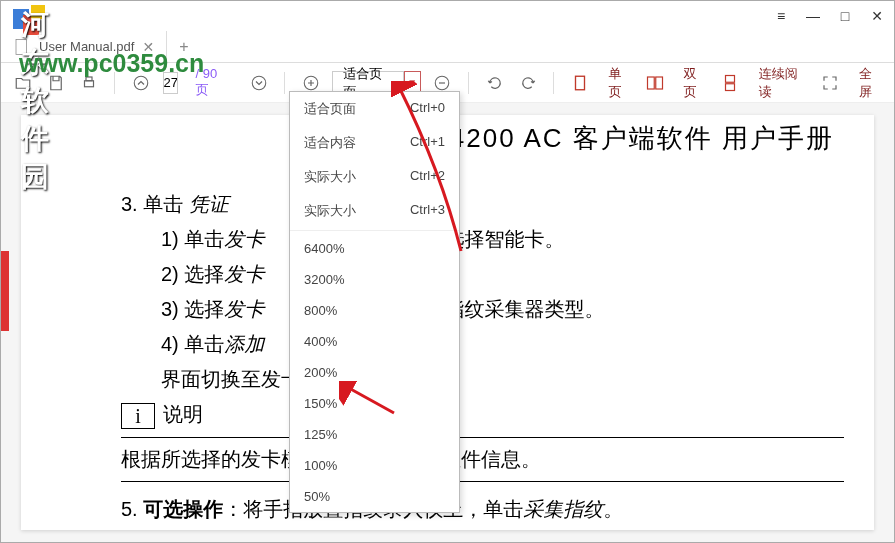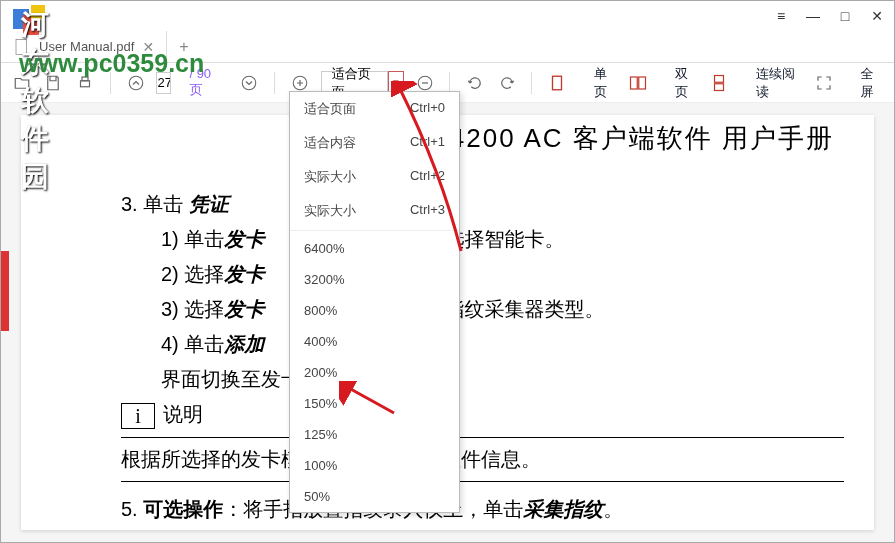--- a/index.html
+++ b/index.html
@@ -11,28 +11,28 @@
 .tab.add{padding:0 12px;font-size:16px;color:#888;border:none}
 .close-x{font-size:14px;color:#888}
 .toolbar{height:40px;display:flex;align-items:center;padding:0 10px;gap:10px;border-bottom:1px solid #eee}
 .tbtn{width:24px;height:24px;display:flex;align-items:center;justify-content:center;color:#666}
 .vdiv{width:1px;height:22px;background:#ddd;margin:0 4px}
 .pageinput{width:15px;height:22px;border:1px solid #ccc;text-align:center;font-size:13px}
 .pagecount{font-size:13px;color:#8b5cf6;margin:0 8px}
 .zoomselect{display:flex;align-items:center;height:24px}
 .zoomselect .zlabel{border:1px solid #ccc;height:100%;padding:0 10px;display:flex;align-items:center;font-size:13px;min-width:62px}
 .zoomselect .zbtn{border:1px solid #c85a5a;background:#fff;color:#c85a5a;width:18px;height:100%;display:flex;align-items:center;justify-content:center;font-size:10px}
-.toolbarlabel{font-size:13px;color:#0f172a;margin-left:16px}
+.toolbarlabel{font-size:13px;color:#7f1d1d;margin-left:7px}
 .ico{width:18px;height:18px}
 .icored{color:#c0392b}
 .viewport{position:relative;height:calc(100% - 102px);background:#f5f5f5;padding:12px 20px;overflow:hidden}
 .page{background:#fff;width:100%;height:100%;box-shadow:0 1px 4px rgba(0,0,0,.15);padding:10px 30px 0 100px;font-size:20px;color:#000;position:relative}
 .doc-title{position:absolute;top:6px;right:40px;font-size:26px;letter-spacing:2px}
 .page p{margin:8px 0}
-.it{font-style:italic;font-weight:bold}
+.it{font-style:italic;font-weight:normal}
 .bold{font-weight:bold}
 .page .indent{padding-left:40px}
 .page hr{border:none;border-top:1px solid #000;margin:4px 0}
 .info-icon{display:inline-block;border:1px solid #000;width:34px;height:26px;text-align:center;line-height:24px;margin-right:8px;font-family:serif;vertical-align:middle}
 .dropdown{position:absolute;left:288px;top:90px;width:171px;background:#fff;border:1px solid #bbb;box-shadow:2px 2px 6px rgba(0,0,0,.15);z-index:20}
 .dditem{display:flex;justify-content:space-between;padding:8px 14px;font-size:13px;color:#444}
 .dditem+.dditem{border-top:0}
 .dddiv{height:1px;background:#eee;margin:2px 0}
 .arrow{position:absolute;z-index:25;pointer-events:none}
 .arrow svg{display:block}

